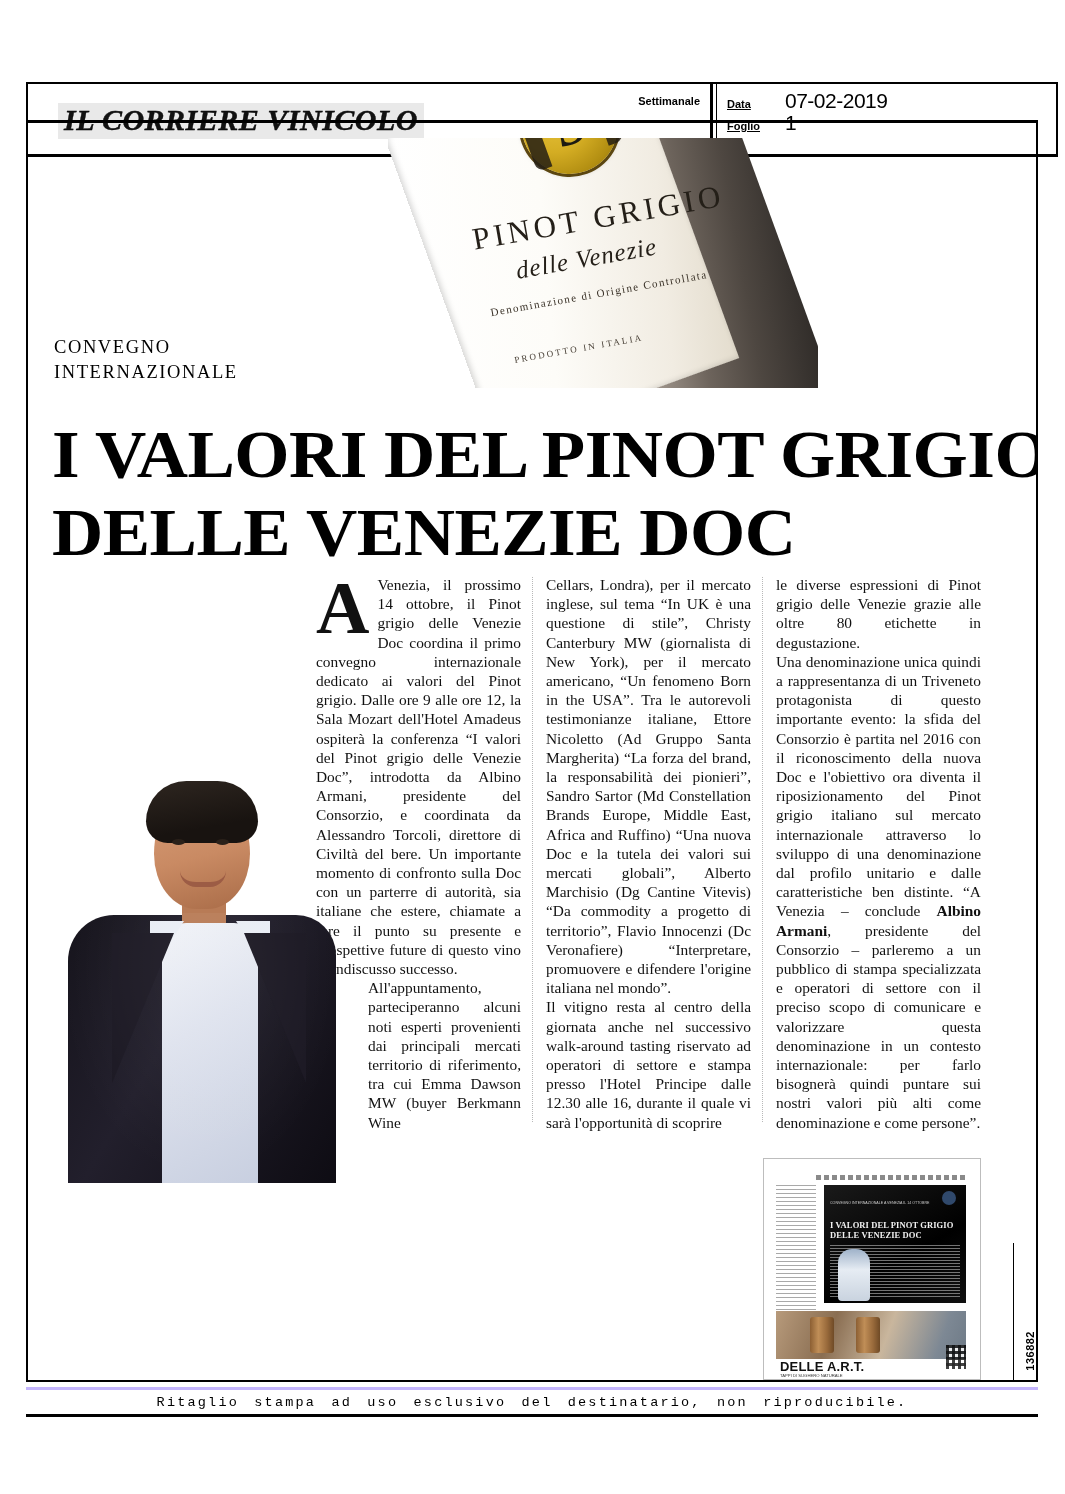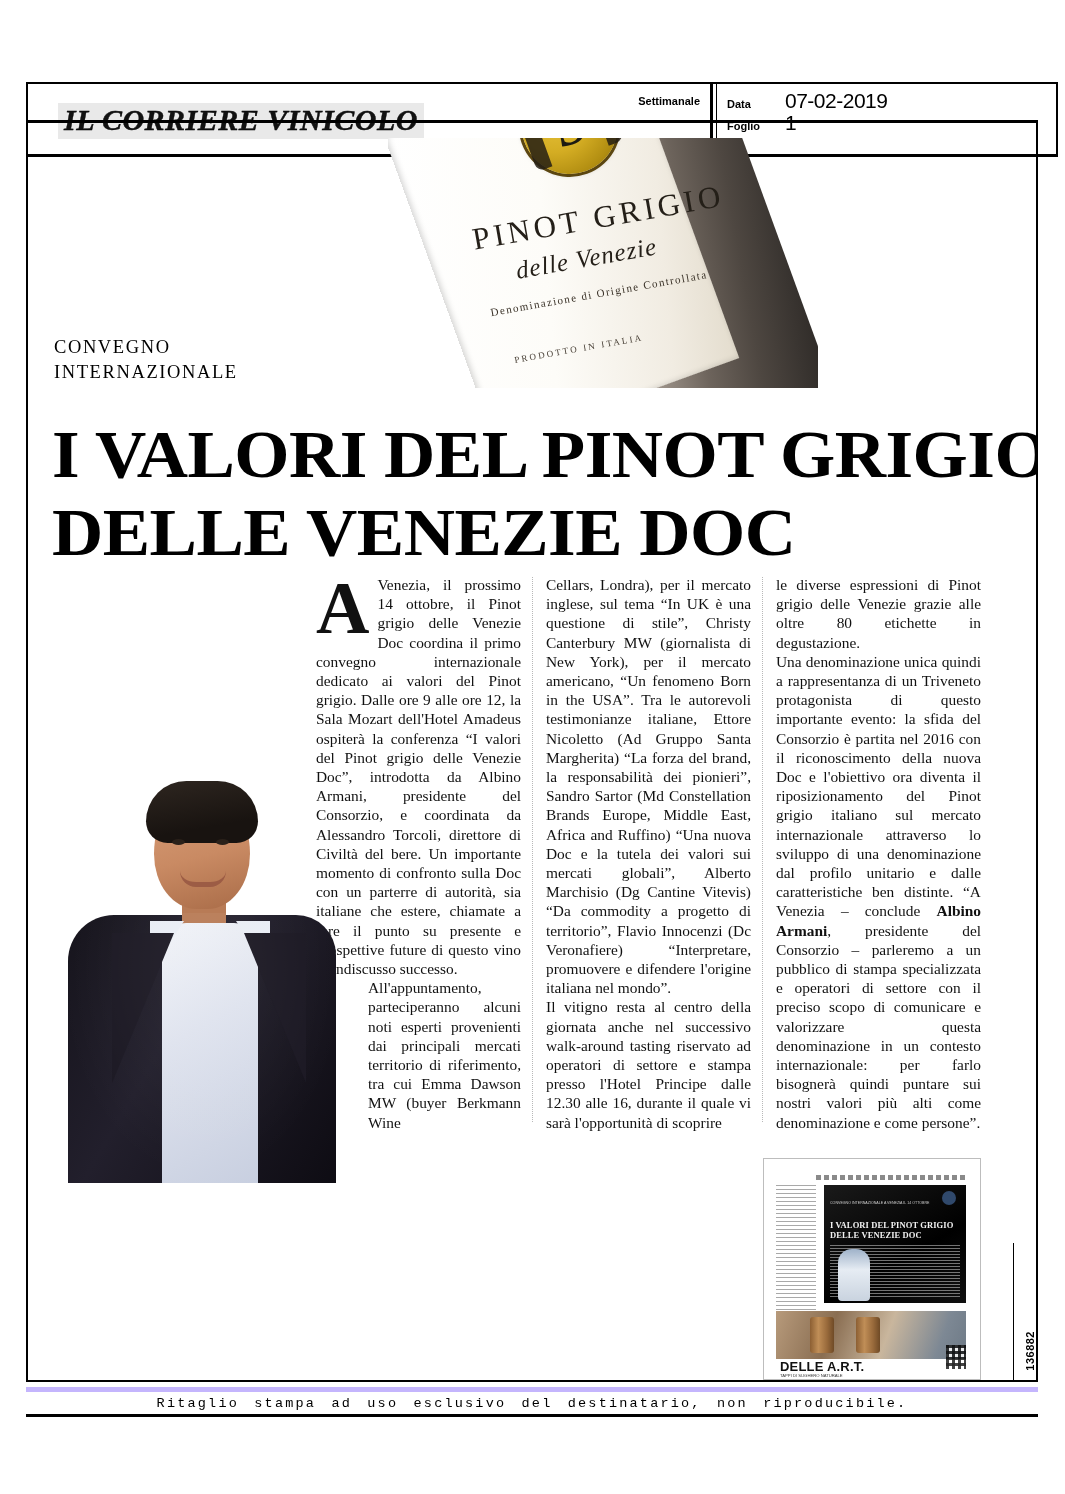--- a/index.html
+++ b/index.html
@@ -72,20 +72,21 @@
     display: flex;
     align-items: baseline;
     height: 22px;
   }
   .meta-label {
     font-family: "Liberation Sans", sans-serif;
     font-weight: bold;
     font-size: 11px;
     width: 58px;
     color: #000;
+    text-decoration: underline;
   }
   .meta-value {
     font-family: "Liberation Sans", sans-serif;
     font-size: 21px;
     font-weight: normal;
     letter-spacing: -0.5px;
     color: #000;
   }
 
   
@@ -96,21 +97,21 @@
     border: 2px solid #000;
     border-top: 3px solid #000;
     overflow: hidden;
   }
 
   
   .footer-box {
     position: absolute;
     left: 0; top: 1349px;
     width: 1012px; height: 30px;
-    border-top: 5px solid #c4b5fd;
+    border-top: 3px solid #c4b5fd;
     border-bottom: 3px solid #000;
     display: flex;
     align-items: center;
     justify-content: center;
   }
   .footer-text {
     font-family: "Liberation Mono", monospace;
     font-size: 13.5px;
     letter-spacing: 2.2px;
     word-spacing: 5px;

